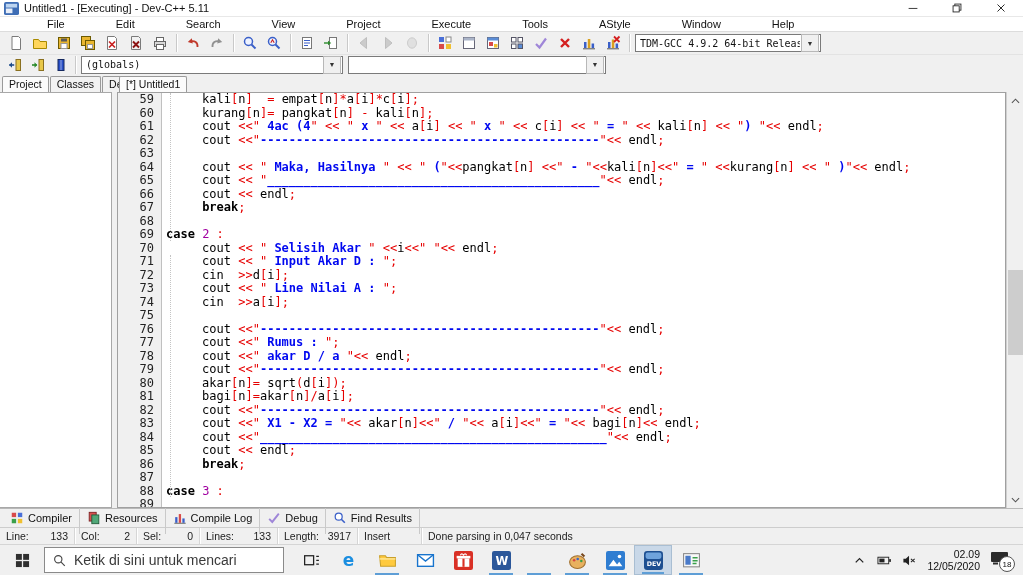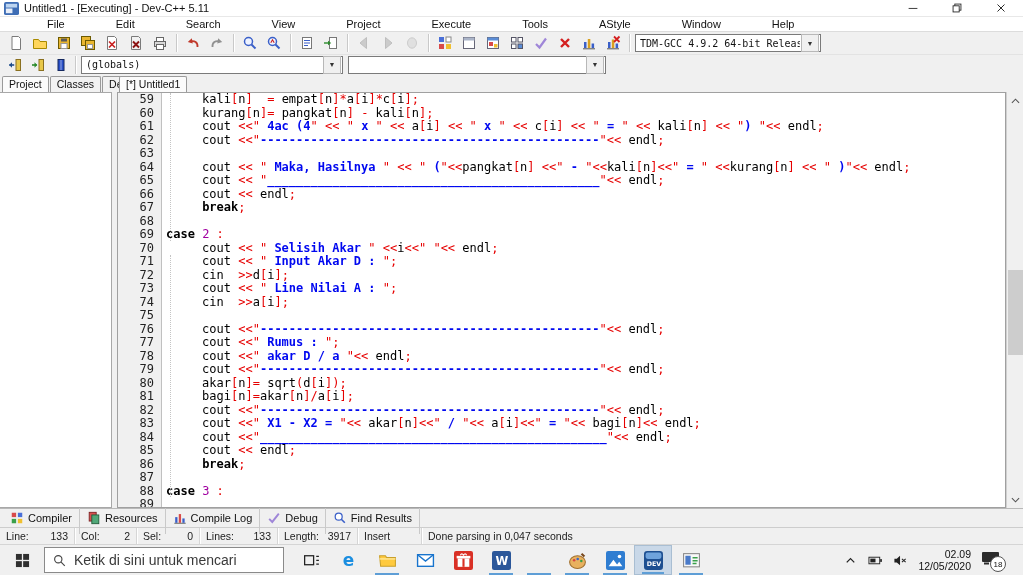--- a/index.html
+++ b/index.html
@@ -64,21 +64,21 @@
   .tsearch{width:240px;height:26px;background:#fff;border:1px solid #8a8a8a;display:flex;align-items:center;gap:8px;padding:0 8px;box-sizing:border-box;}
   .tsearch .ph{font-size:14px;color:#3a3a3a;white-space:nowrap;}
   .tapps{display:flex;align-items:center;height:100%;margin-left:8px;}
   .tapp{width:38px;height:100%;display:flex;align-items:center;justify-content:center;position:relative;}
   .tapp.active{background:#c9d8e8;border:1px solid #a9bed2;box-sizing:border-box;}
   .tapp .uline{position:absolute;bottom:0;left:7px;right:7px;height:2px;background:#5e9ed6;}
   .tapp svg,.tapp .chrome-ball{width:19px;height:19px;}
   .chrome-ball{border-radius:50%;background:
      radial-gradient(circle,#4285f4 0 3.6px,#fff 3.6px 5.2px,rgba(0,0,0,0) 5.2px),
      conic-gradient(from -60deg,#ea4335 0 33%,#fbbc05 0 66%,#34a853 0 100%);}
-  .tray{margin-left:auto;display:flex;align-items:center;gap:10px;padding-right:20px;height:100%;}
+  .tray{margin-left:auto;display:flex;align-items:center;gap:10px;padding-right:11px;height:100%;}
   .tray .ticon svg{width:15px;height:15px;}
   .clockblk{text-align:right;font-size:10.5px;line-height:12px;color:#111;}
   .notif{position:relative;width:22px;height:20px;}
   .notif svg{width:20px;height:16px;}
   .badge{position:absolute;right:-3px;bottom:-2px;width:14px;height:14px;border-radius:50%;background:#fff;border:1px solid #555;
     font-size:8px;display:flex;align-items:center;justify-content:center;color:#111;}
 </style>
 </head>
 <body>
 

